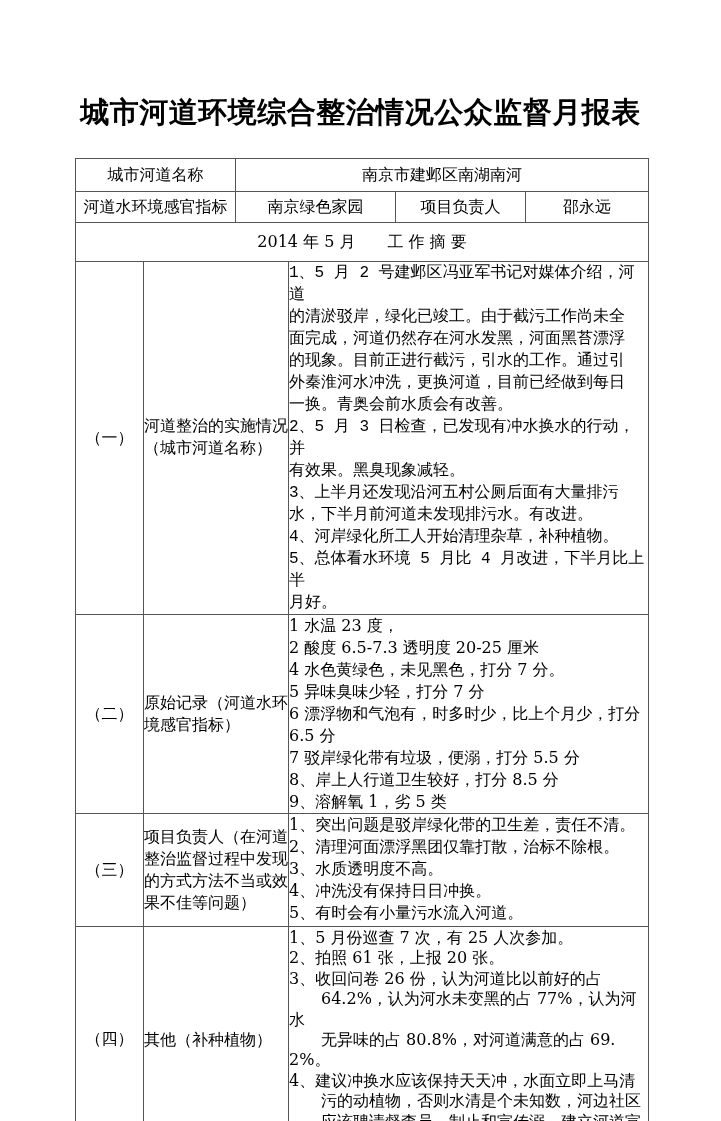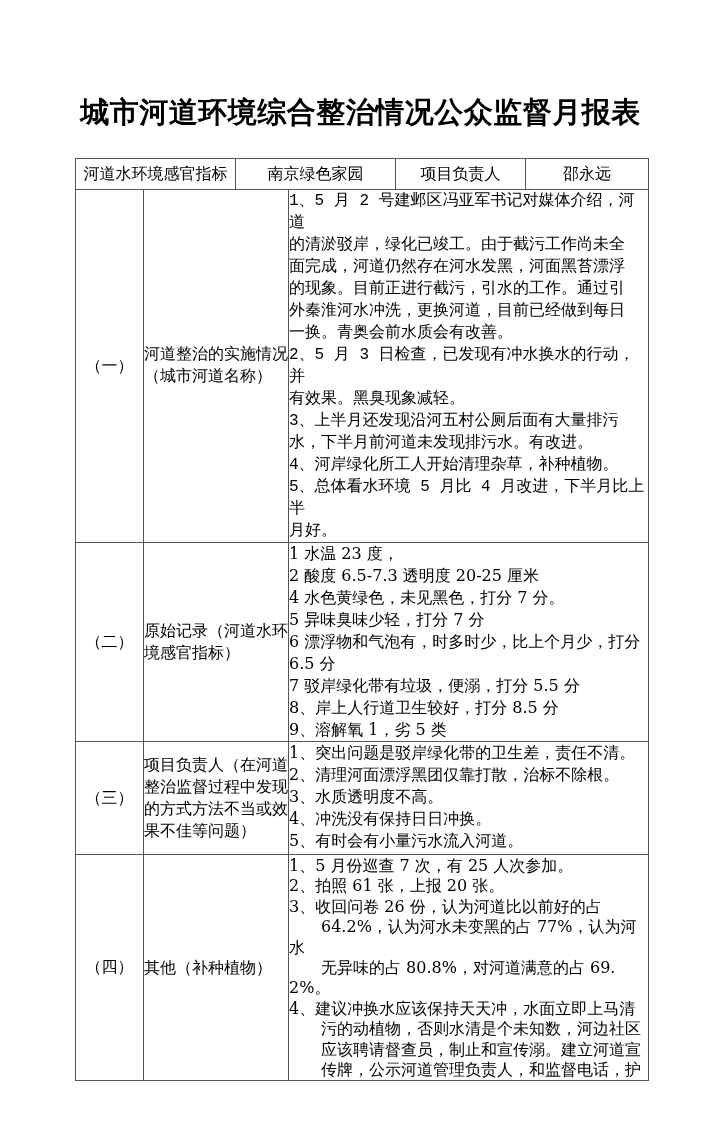--- a/index.html
+++ b/index.html
@@ -82,28 +82,35 @@
     <colgroup>
       <col style="width:68px">
       <col style="width:92px">
       <col style="width:53px">
       <col style="width:107px">
       <col style="width:130px">
       <col style="width:123px">
     </colgroup>
 
     <tbody>
+        <tr class="r1">
+      <td colspan="2" class="center">城市河道名称</td>
+      <td colspan="4" class="center">南京市建邺区南湖南河</td>
+    </tr>
 
     <tr class="r2">
       <td colspan="2" class="center">河道水环境感官指标</td>
       <td colspan="2" class="center">南京绿色家园</td>
       <td class="center">项目负责人</td>
       <td class="center">邵永远</td>
     </tr>
 
+    <tr class="r3">
+      <td colspan="6" class="center">2014 年 5 月　　工 作 摘 要</td>
+    </tr>
 
     <tr class="r4">
       <td class="num">（一）</td>
       <td colspan="2" class="label">河道整治的实施情况（城市河道名称）</td>
       <td colspan="3" class="content">1、5 月 2 号建邺区冯亚军书记对媒体介绍，河道
 的清淤驳岸，绿化已竣工。由于截污工作尚未全
 面完成，河道仍然存在河水发黑，河面黑苔漂浮
 的现象。目前正进行截污，引水的工作。通过引
 外秦淮河水冲洗，更换河道，目前已经做到每日
 一换。青奥会前水质会有改善。

